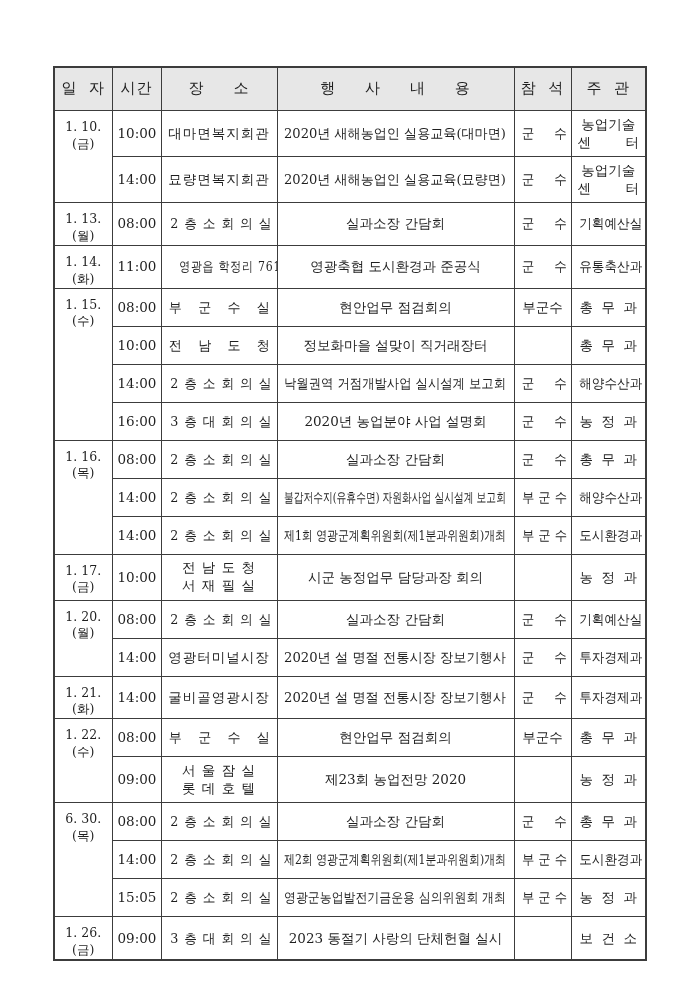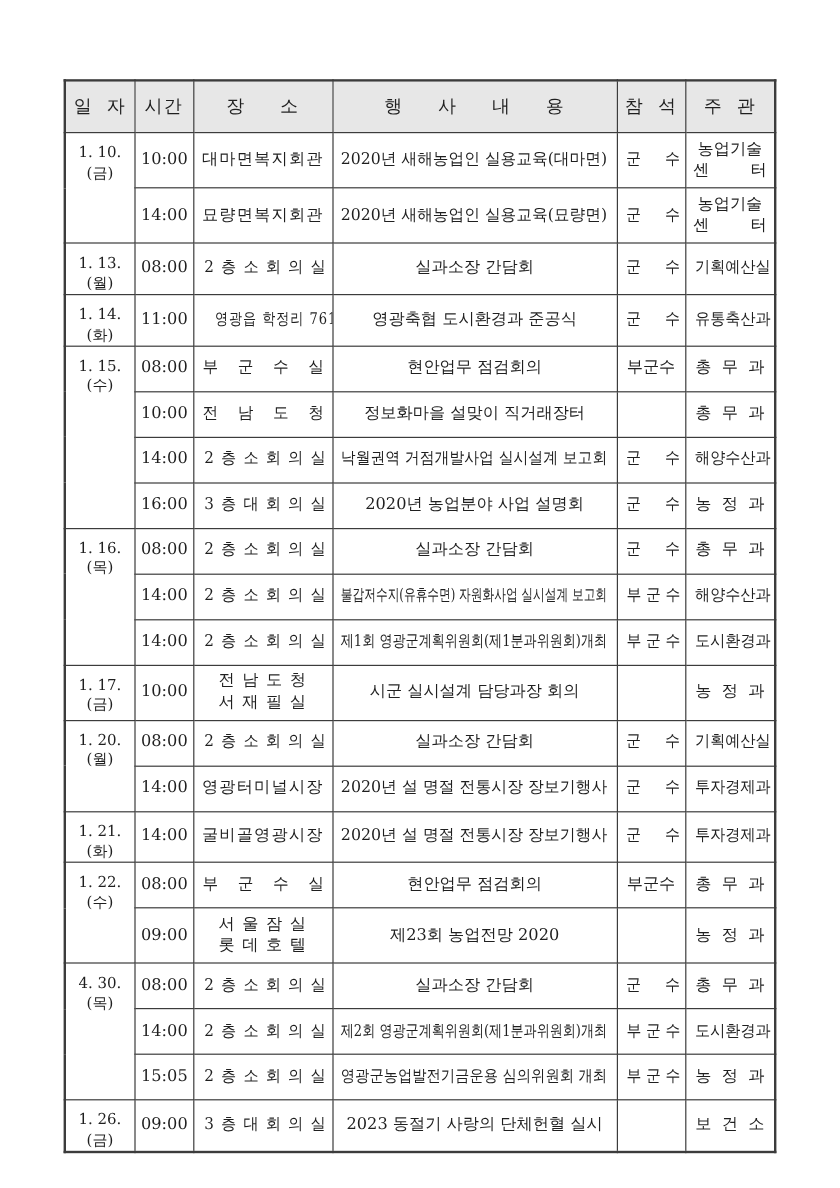--- a/index.html
+++ b/index.html
@@ -167,21 +167,21 @@
           <td class="event"><span class="fit" style="transform: scaleX(0.807);">제1회 영광군계획위원회(제1분과위원회)개최</span></td>
           <td class="att"><span class="fit" style="transform: scaleX(0.917);">부 군 수</span></td>
           <td class="host"><span class="fit" style="transform: scaleX(0.933);">도시환경과</span></td>
         </tr>
         <tr class="tall">
           <td class="date" rowspan="1"><span class="fit">1. 17.
 (금)</span></td>
           <td class="time"><span class="fit">10:00</span></td>
           <td class="place"><span class="fit">전 남 도 청
 서 재 필 실</span></td>
-          <td class="event"><span class="fit">시군 실시설계 담당과장 회의</span></td>
+          <td class="event"><span class="fit">시군 농정업무 담당과장 회의</span></td>
           <td class="att"><span class="fit"></span></td>
           <td class="host"><span class="fit">농  정  과</span></td>
         </tr>
         <tr>
           <td class="date" rowspan="2"><span class="fit">1. 20.
 (월)</span></td>
           <td class="time"><span class="fit">08:00</span></td>
           <td class="place"><span class="fit" style="transform: scaleX(0.94);">2 층 소 회 의 실</span></td>
           <td class="event"><span class="fit">실과소장 간담회</span></td>
           <td class="att"><span class="fit" style="transform: scaleX(0.928);">군     수</span></td>
@@ -214,21 +214,21 @@
         </tr>
         <tr class="tall">
           <td class="time"><span class="fit">09:00</span></td>
           <td class="place"><span class="fit">서 울 잠 실
 롯 데 호 텔</span></td>
           <td class="event"><span class="fit">제23회 농업전망 2020</span></td>
           <td class="att"><span class="fit"></span></td>
           <td class="host"><span class="fit">농  정  과</span></td>
         </tr>
         <tr>
-          <td class="date" rowspan="3"><span class="fit">4. 30.
+          <td class="date" rowspan="3"><span class="fit">6. 30.
 (목)</span></td>
           <td class="time"><span class="fit">08:00</span></td>
           <td class="place"><span class="fit" style="transform: scaleX(0.94);">2 층 소 회 의 실</span></td>
           <td class="event"><span class="fit">실과소장 간담회</span></td>
           <td class="att"><span class="fit" style="transform: scaleX(0.928);">군     수</span></td>
           <td class="host"><span class="fit">총  무  과</span></td>
         </tr>
         <tr>
           <td class="time"><span class="fit">14:00</span></td>
           <td class="place"><span class="fit" style="transform: scaleX(0.94);">2 층 소 회 의 실</span></td>

